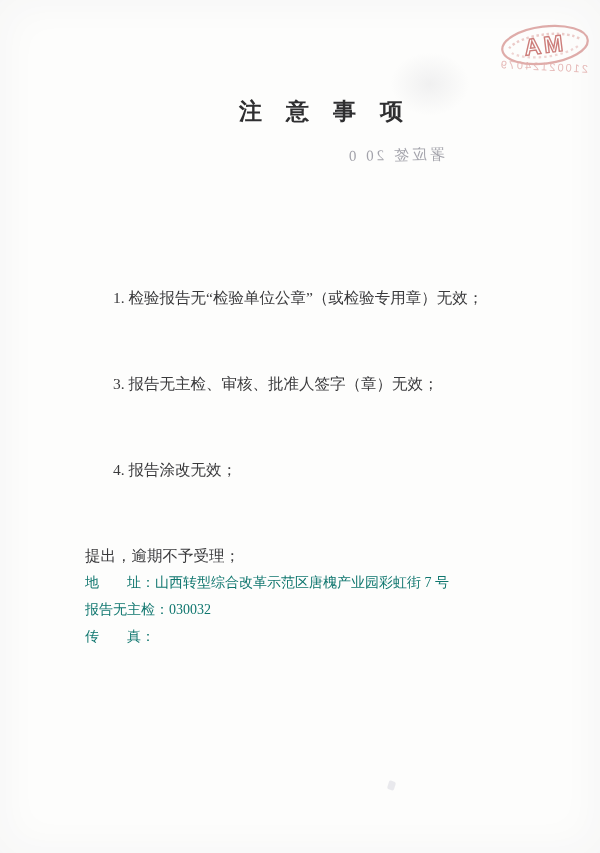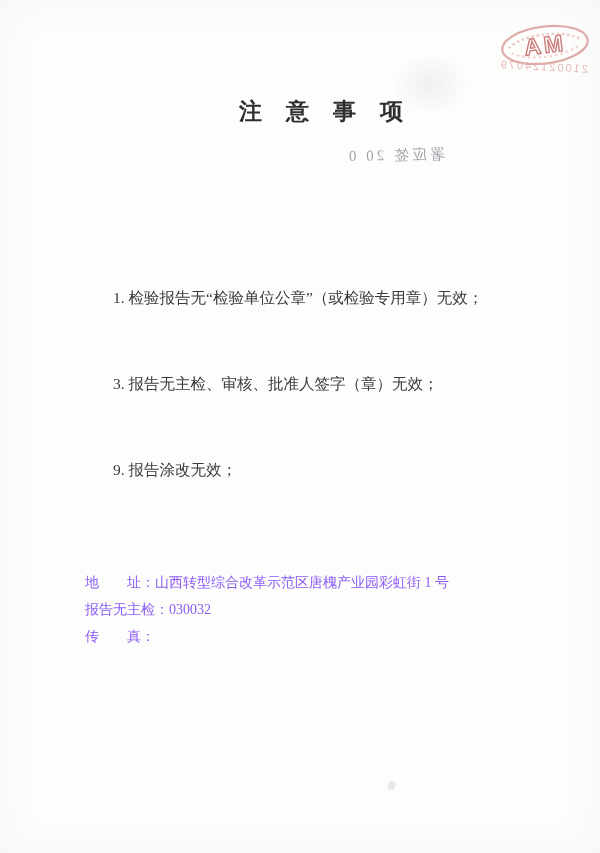--- a/index.html
+++ b/index.html
@@ -34,21 +34,21 @@
   .body {
     position:absolute; left:85px; top:227px;
     font-size:15.5px; line-height:28.6px;
     color:#3a3a3c; white-space:pre;
   }
   .body .line { height:28.6px; }
   .body .line.indent { padding-left:28px; }
   
   .contact {
     position:absolute; left:85px; top:570px;
-    font-size:14px; color:#8b5cf6;
+    font-size:14px; color:#0f766e;
   }
   .contact .row { display:flex; height:26.9px; line-height:26.9px; }
   .contact .label { flex:0 0 70px; white-space:pre; }
   .contact .value { white-space:pre; }
   
   .stamp-wrap { position:absolute; left:483px; top:15px; width:126px; height:64px; }
   .serial {
     position:absolute; left:484px; top:60px; width:104px;
     font-family:"Liberation Sans","DejaVu Sans",sans-serif;
     font-size:11px; color:#e2aeac; opacity:0.85;
@@ -80,29 +80,30 @@
   </div>
   <div class="serial">21002124079</div>
 
   <div class="title">注　意　事　项</div>
 
   <div class="bleed">署应签 20 0</div>
 
   <div class="body">
     <div class="line indent">1. 检验报告无“检验单位公章”（或检验专用章）无效；</div>
     <div class="line indent">3. 报告无主检、审核、批准人签字（章）无效；</div>
-    <div class="line indent">9. 报告涂改无效；</div>
+    <div class="line indent">4. 报告涂改无效；</div>
+    <div class="line">提出，逾期不予受理；</div>
     
     
   </div>
 
   <div class="contact">
     <div class="row">
       <span class="label">地　　址：</span>
-      <span class="value">山西转型综合改革示范区唐槐产业园彩虹街 1 号</span>
+      <span class="value">山西转型综合改革示范区唐槐产业园彩虹街 7 号</span>
     </div>
     <div class="row">
       <span class="label">报告无主检：</span>
       <span class="value">030032</span>
     </div>
     <div class="row">
       <span class="label">传　　真：</span>
     </div>
   </div>
 

